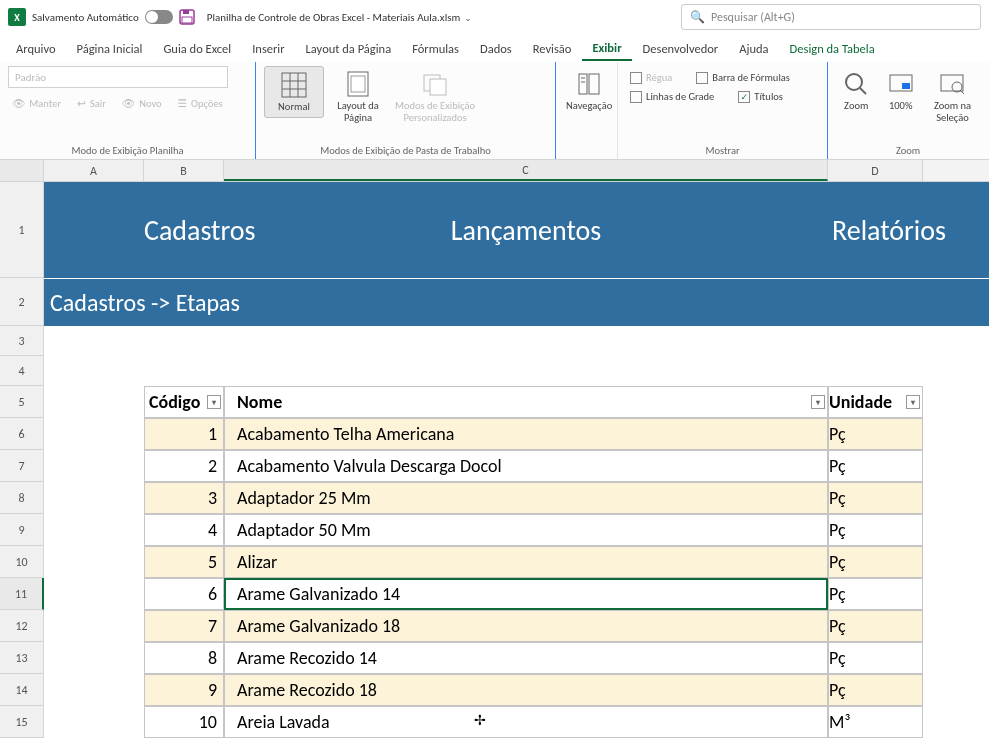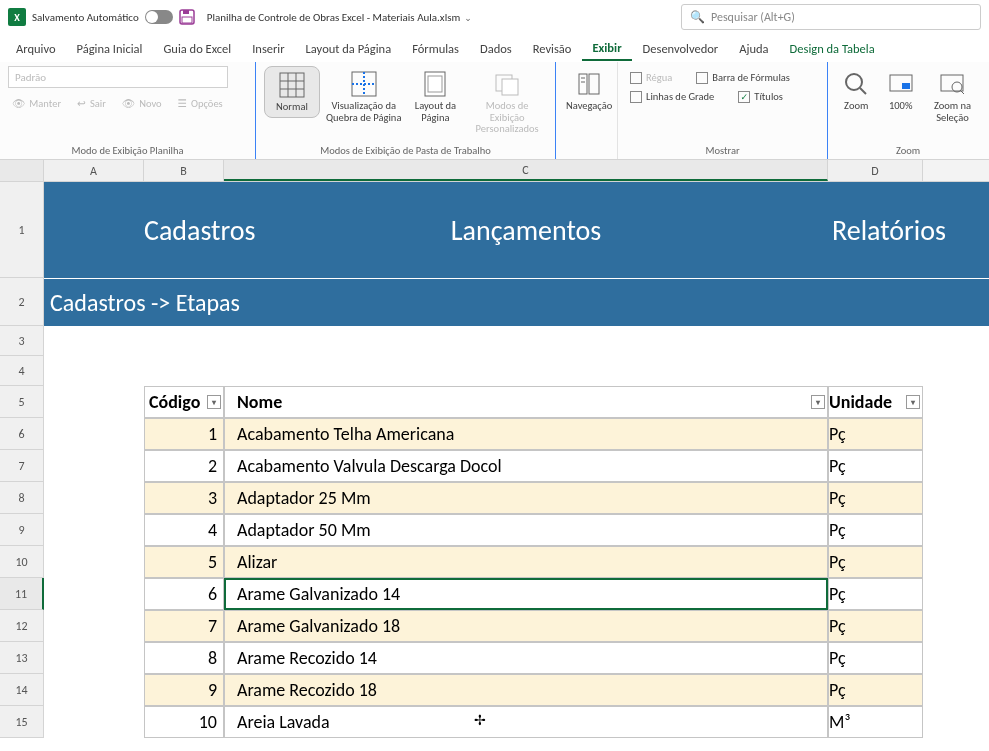--- a/index.html
+++ b/index.html
@@ -24,21 +24,21 @@
 
 
 .ribbon { height: 98px; background: #fcfcfc; border-bottom: 1px solid #d4d4d4; display: flex; }
 .ribbon-group { border-right: 1px solid #3b82f6; padding: 4px 8px 0; display: flex; flex-direction: column; }
 .ribbon-group-content { flex: 1; display: flex; align-items: flex-start; gap: 4px; }
 .ribbon-group-label { text-align: center; font-size: 10.5px; color: #666; padding: 2px 0; }
 .ribbon-btn-lg { display: flex; flex-direction: column; align-items: center; width: 60px; padding: 4px 2px; text-align: center; font-size: 10.5px; line-height: 1.1; color: #444; cursor: pointer; }
 .ribbon-btn-lg.wide { width: 86px; }
 .ribbon-btn-lg.disabled { color: #bbb; }
 .ribbon-btn-lg .ricon { width: 28px; height: 28px; margin-bottom: 2px; display: flex; align-items: center; justify-content: center; }
-.ribbon-btn-lg.selected { background: #e8e8e8; border: 1px solid #c0c0c0; border-radius: 8px; }
+.ribbon-btn-lg.selected { background: #e8e8e8; border: 1px solid #c0c0c0; border-radius: 3px; }
 .ribbon-small { font-size: 10.5px; color: #444; padding: 1px 4px; display: flex; align-items: center; gap: 4px; }
 .ribbon-small.disabled { color: #bbb; }
 .chk { width: 12px; height: 12px; border: 1px solid #888; display: inline-flex; align-items: center; justify-content: center; font-size: 9px; color: #107c41; }
 .chk.checked::after { content: "✓"; }
 .wb-view-dd { width: 220px; height: 22px; border: 1px solid #d0d0d0; background: #fff; font-size: 11px; color: #bbb; padding: 2px 6px; display: flex; align-items: center; }
 .wb-small-row { display: flex; gap: 8px; margin-top: 4px; }
 
 
 .col-headers { height: 22px; display: flex; border-bottom: 1px solid #d4d4d4; background: #f3f3f3; }
 .sel-all { width: 44px; border-right: 1px solid #d4d4d4; background: #e9e9e9; }
@@ -155,30 +155,20 @@
         <div class="ricon">
             <svg width="26" height="26">
               <rect x="1" y="1" width="24" height="24" fill="none" stroke="#666"></rect>
               <line x1="1" y1="9" x2="25" y2="9" stroke="#666"></line>
               <line x1="1" y1="17" x2="25" y2="17" stroke="#666"></line>
               <line x1="9" y1="1" x2="9" y2="25" stroke="#666"></line>
               <line x1="17" y1="1" x2="17" y2="25" stroke="#666"></line>
             </svg>
           </div>
         <span>Normal</span>
-      </div>
-      <div class="ribbon-btn-lg wide">
-        <div class="ricon">
-            <svg width="26" height="26">
-              <rect x="1" y="1" width="24" height="24" fill="none" stroke="#666"></rect>
-              <line x1="13" y1="1" x2="13" y2="25" stroke="#1a73e8" stroke-width="2" stroke-dasharray="2"></line>
-              <line x1="1" y1="13" x2="25" y2="13" stroke="#1a73e8" stroke-width="2" stroke-dasharray="2"></line>
-            </svg>
-          </div>
-        <span>Visualização da Quebra de Página</span>
       </div>
       <div class="ribbon-btn-lg">
         <div class="ricon">
             <svg width="26" height="26">
               <rect x="3" y="1" width="20" height="24" fill="#fff" stroke="#666"></rect>
               <rect x="6" y="5" width="14" height="16" fill="none" stroke="#999"></rect>
             </svg>
           </div>
         <span>Layout da Página</span>
       </div>

